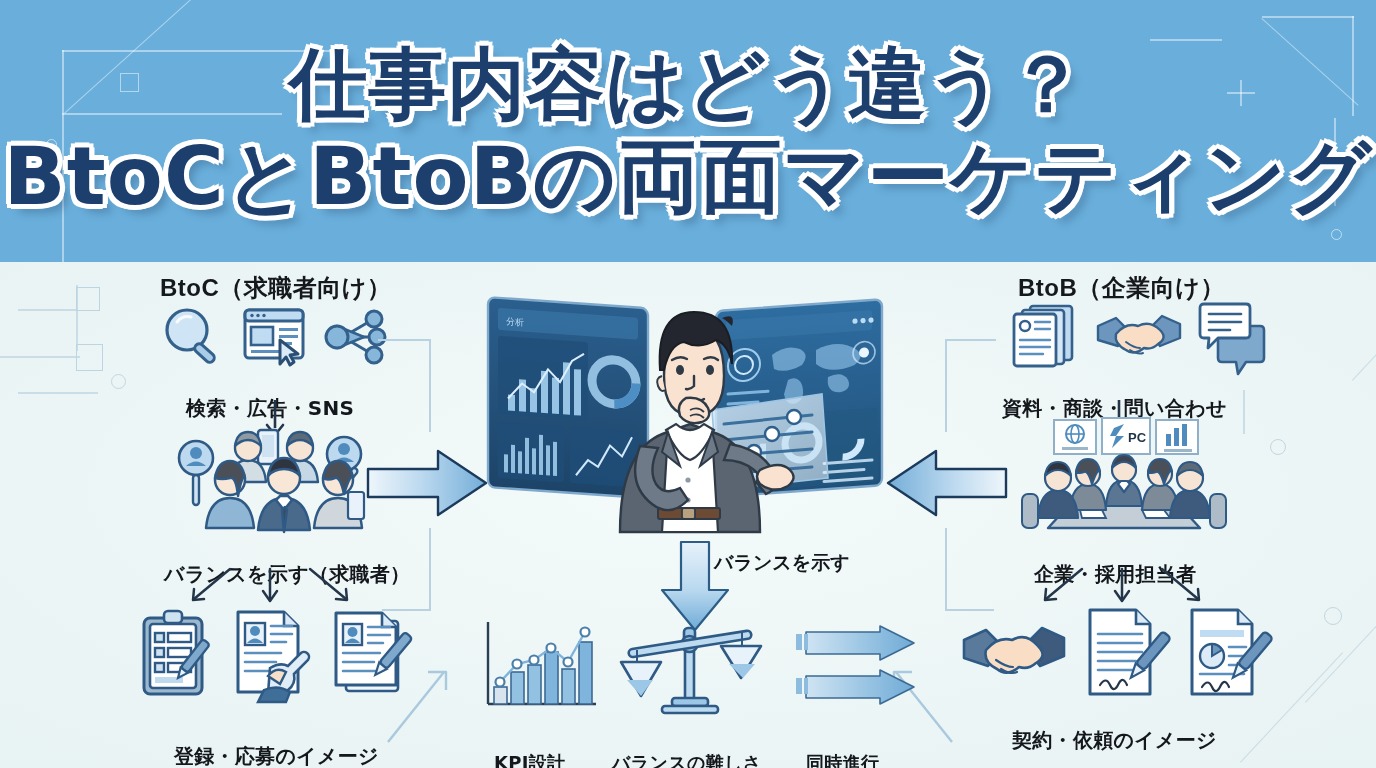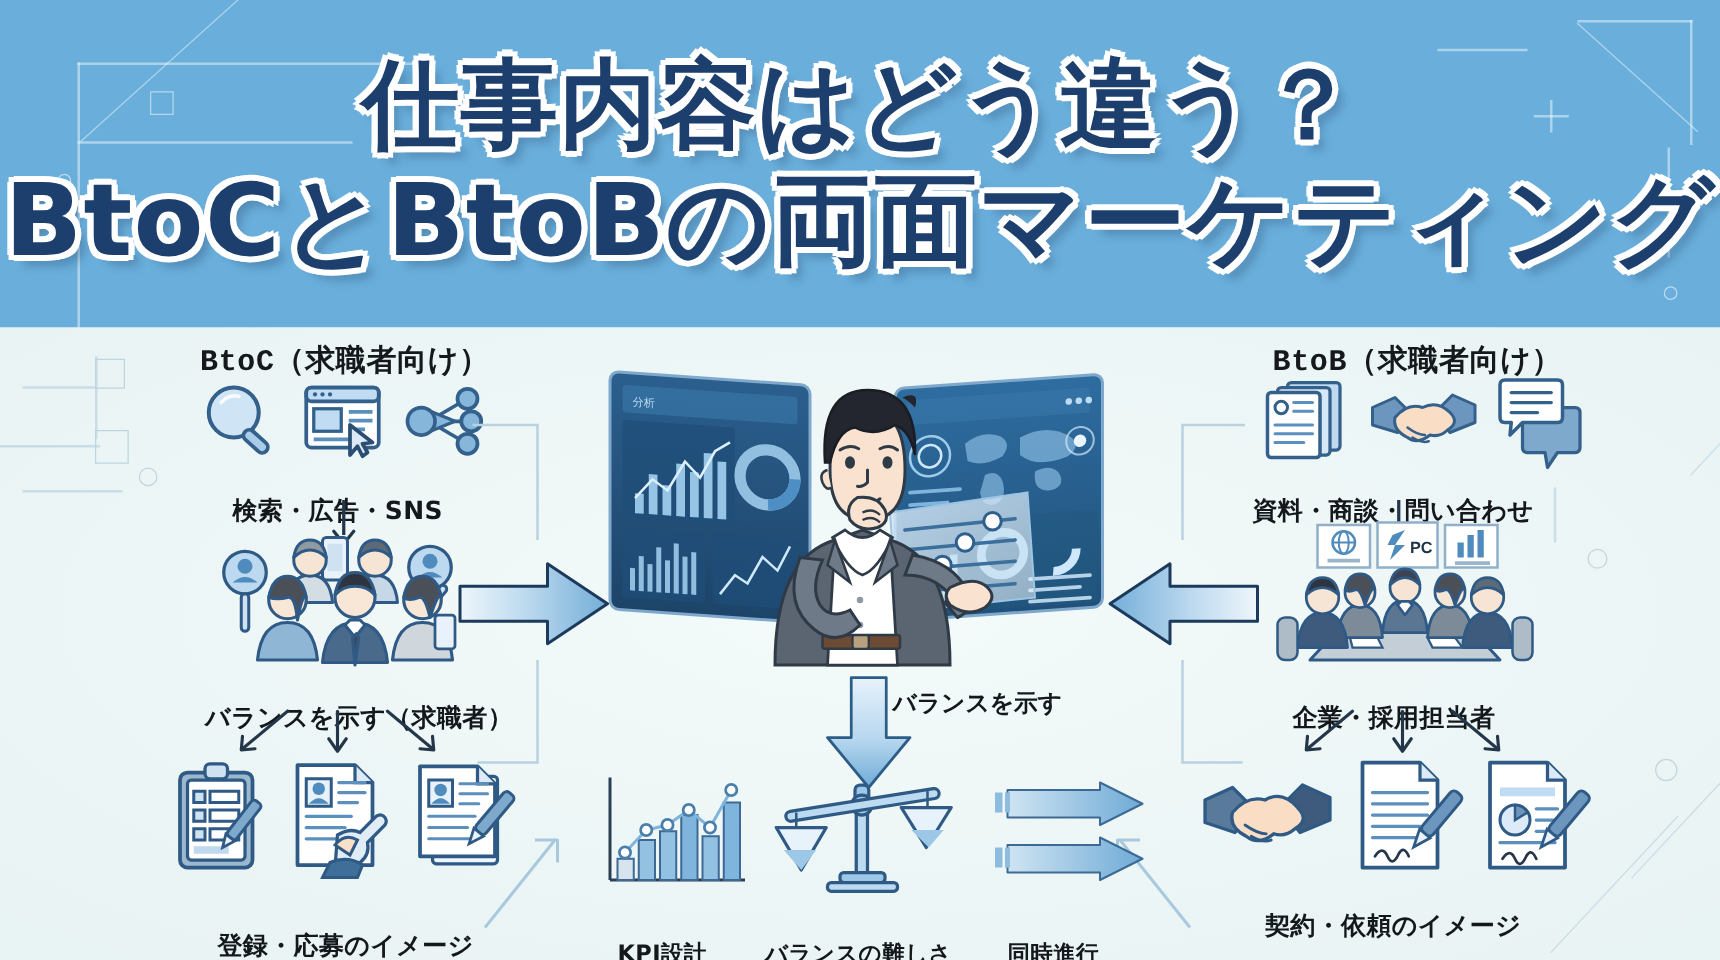--- a/index.html
+++ b/index.html
@@ -59,21 +59,21 @@
   }
   .bdeco{position:absolute;pointer-events:none;}
   .bline{background:#bfd6e2;opacity:.75;}
   .bbox{border:1.6px solid #bcd5e3;}
   .bcirc{border:1.6px solid #c2d6e0;border-radius:50%;}
   .bdiag{position:absolute;height:0;border-top:1.6px solid #c3d8e3;transform-origin:0 0;opacity:.85;}
 
   
   .col-title{
     position:absolute;
-    font-family:Liberation Mono, monospace;
+    font-family:Liberation Sans, sans-serif;
     font-weight:700;font-size:24px;color:#15181c;
     white-space:nowrap;letter-spacing:.5px;
   }
   .cap{
     position:absolute;
     font-family:"DejaVu Sans","Liberation Sans",sans-serif;
     font-weight:700;font-size:20px;color:#14181d;
     white-space:nowrap;letter-spacing:.3px;
     text-align:center;
     margin-top:23px;
@@ -513,21 +513,21 @@
     <svg class="bdeco" style="left:938px;top:76px;" width="60" height="300" viewBox="0 0 60 300">
       <path d="M58 2 H8 V94" fill="none" stroke="#b9d2e2" stroke-width="2"></path>
       <path d="M8 190 V272 H56" fill="none" stroke="#b9d2e2" stroke-width="2"></path>
     </svg>
 
     <svg class="bdeco" style="left:882px;top:402px;" width="76" height="80" viewBox="0 0 76 80">
       <path d="M70 78 L14 8" fill="none" stroke="#a9c9de" stroke-width="2.4"></path>
       <path d="M30 8 H12 V26" fill="none" stroke="#a9c9de" stroke-width="2.4" stroke-linejoin="round"></path>
     </svg>
 
-    <div class="col-title" style="left:1018px;top:10px;">BtoB（求職者向け）</div>
+    <div class="col-title" style="left:1018px;top:10px;">BtoB（企業向け）</div>
 
     <div class="icon-row" style="left:1008px;top:40px;">
       <span>
         <svg width="72" height="66" viewBox="0 0 72 66">
           <rect x="22" y="4" width="42" height="54" rx="3" fill="#bed9f0" stroke="#34608c" stroke-width="2.6"></rect>
           <rect x="14" y="8" width="42" height="54" rx="3" fill="#d6e8f7" stroke="#34608c" stroke-width="2.6"></rect>
           <rect x="6" y="12" width="42" height="52" rx="3" fill="#ffffff" stroke="#34608c" stroke-width="2.8"></rect>
           <circle cx="17" cy="24" r="5" fill="none" stroke="#34608c" stroke-width="2.4"></circle>
           <g stroke="#5b8fbd" stroke-width="2.4" stroke-linecap="round">
             <line x1="27" y1="20" x2="42" y2="20"></line>

